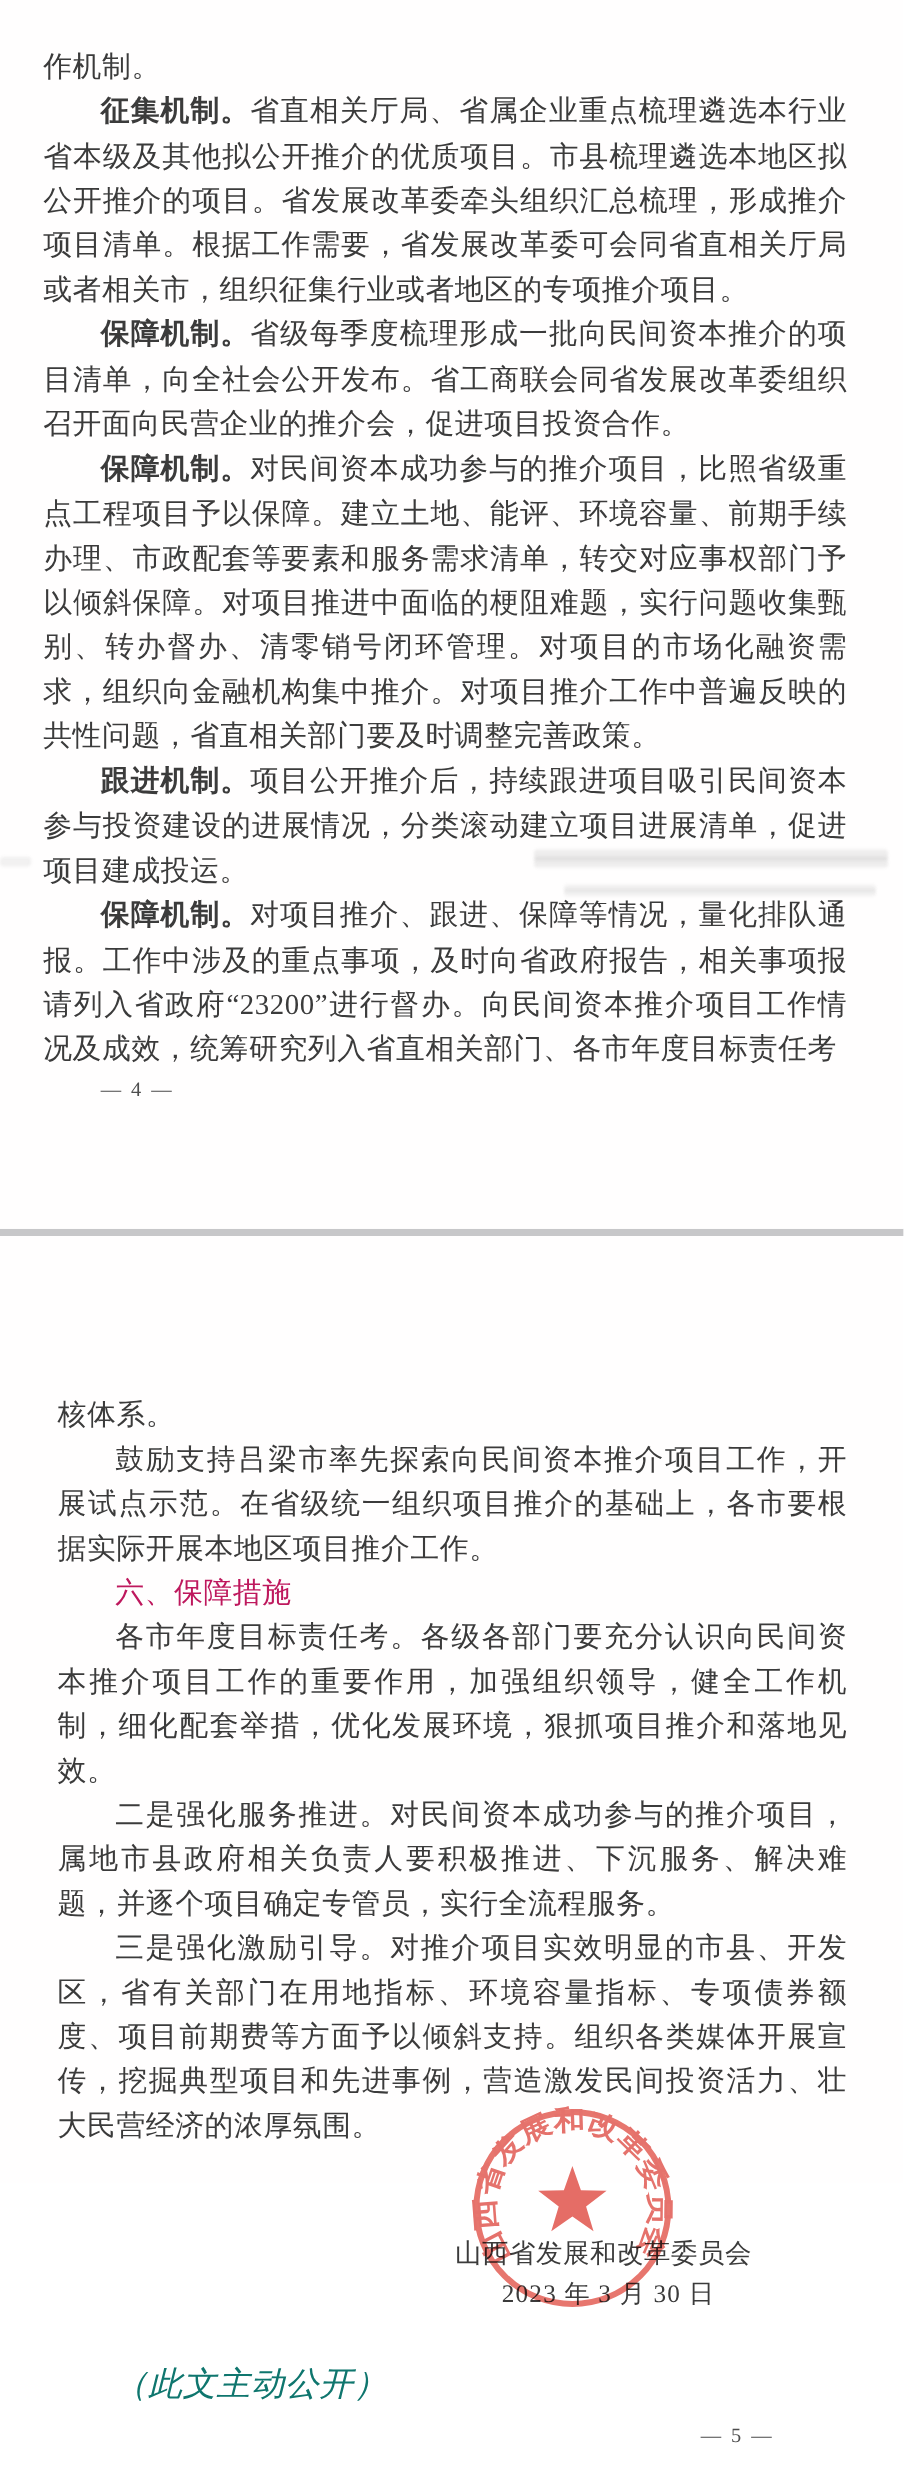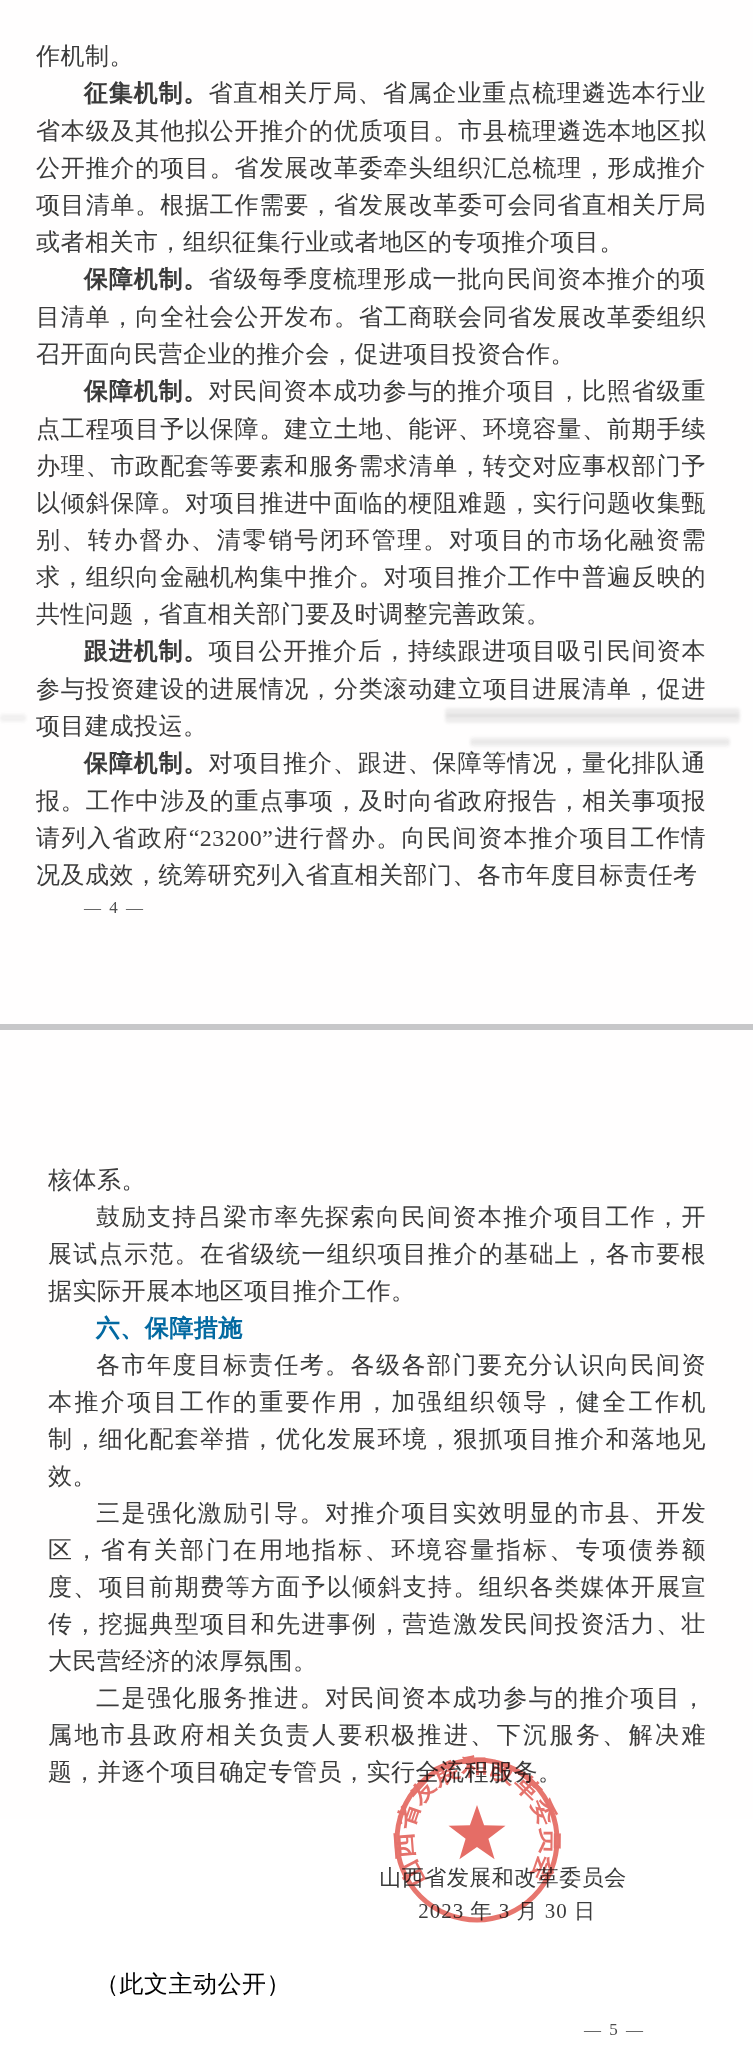--- a/index.html
+++ b/index.html
@@ -19,37 +19,37 @@
   }
   .para, .cont-line {
     font-size:24px; line-height:37px; letter-spacing:0.5px;
     text-align:justify; text-justify:inter-character;
     color:#3b3b3b;
   }
   .para { text-indent:2em; }
   .cont-line { text-indent:0; }
   .lead.bold { font-weight:700;font-family:Liberation Mono, monospace; }
   .section-heading {
-    font-size:24px; line-height:37px; font-weight:700;
-    text-indent:2em; letter-spacing:0.5px; color:#0369a1;
+    font-size:24px; line-height:37px; font-weight:400;
+    text-indent:2em; letter-spacing:0.5px; color:#be185d;
   }
   .page-number {
     position:absolute; font-size:17px; letter-spacing:2px; color:#4d4d4d;
     font-family:"Liberation Serif", serif;
   }
   .page-number.pn4 { top:898px; left:84px; }
   .page-number.pn5 { top:990px; left:584px; }
   .sign-line {
     position:absolute; text-align:center; color:#3b3b3b;
   }
   .signature { top:833px; left:253px; width:500px; font-size:22px; letter-spacing:0.5px; }
   .sign-date { top:867px; left:257px; width:500px; font-size:21px; letter-spacing:1px; }
   .open-note {
     position:absolute; top:938px; left:95px;
-    font-size:24px; letter-spacing:0.5px; color:#000000;
+    font-size:28px; letter-spacing:0.5px; color:#0f766e;font-style:italic;
   }
   .seal {
     position:absolute; top:710px; left:377px;
     mix-blend-mode:multiply; opacity:0.82;
   }
   .seal-ring { fill:none; stroke:#e2574e; stroke-width:5px; }
   .seal-star { fill:#e04c44; }
   .seal-text {
     fill:#e0534b; font-size:23px; font-weight:600;
     font-family:"Liberation Serif", serif;
@@ -83,22 +83,22 @@
 
   <section class="page page-5">
     <p class="cont-line">核体系。</p>
 
     <p class="para"><span>鼓励支持吕梁市率先探索向民间资本推介项目工作，开展试点示范。在省级统一组织项目推介的基础上，各市要根据实际开展本地区项目推介工作。</span></p>
 
     <h3 class="section-heading">六、保障措施</h3>
 
     <div>
         <p class="para"><span class="lead">各市年度目标责任考。</span><span>各级各部门要充分认识向民间资本推介项目工作的重要作用，加强组织领导，健全工作机制，细化配套举措，优化发展环境，狠抓项目推介和落地见效。</span></p>
+        <p class="para"><span class="lead">二是强化服务推进。</span><span>对民间资本成功参与的推介项目，属地市县政府相关负责人要积极推进、下沉服务、解决难题，并逐个项目确定专管员，实行全流程服务。</span></p>
         <p class="para"><span class="lead">三是强化激励引导。</span><span>对推介项目实效明显的市县、开发区，省有关部门在用地指标、环境容量指标、专项债券额度、项目前期费等方面予以倾斜支持。组织各类媒体开展宣传，挖掘典型项目和先进事例，营造激发民间投资活力、壮大民营经济的浓厚氛围。</span></p>
-        <p class="para"><span class="lead">二是强化服务推进。</span><span>对民间资本成功参与的推介项目，属地市县政府相关负责人要积极推进、下沉服务、解决难题，并逐个项目确定专管员，实行全流程服务。</span></p>
       </div>
 
     <div class="sign-line signature">山西省发展和改革委员会</div>
     <div class="sign-line sign-date">2023 年 3 月 30 日</div>
 
     <svg class="seal" width="200" height="200" viewBox="0 0 200 200" aria-hidden="true">
       <defs>
         <path id="sealArc" d="M 49.5,140.5 A 65,65 0 1 1 150.5,140.5" fill="none"></path>
       </defs>
       <circle class="seal-ring" cx="100" cy="100" r="80"></circle>

